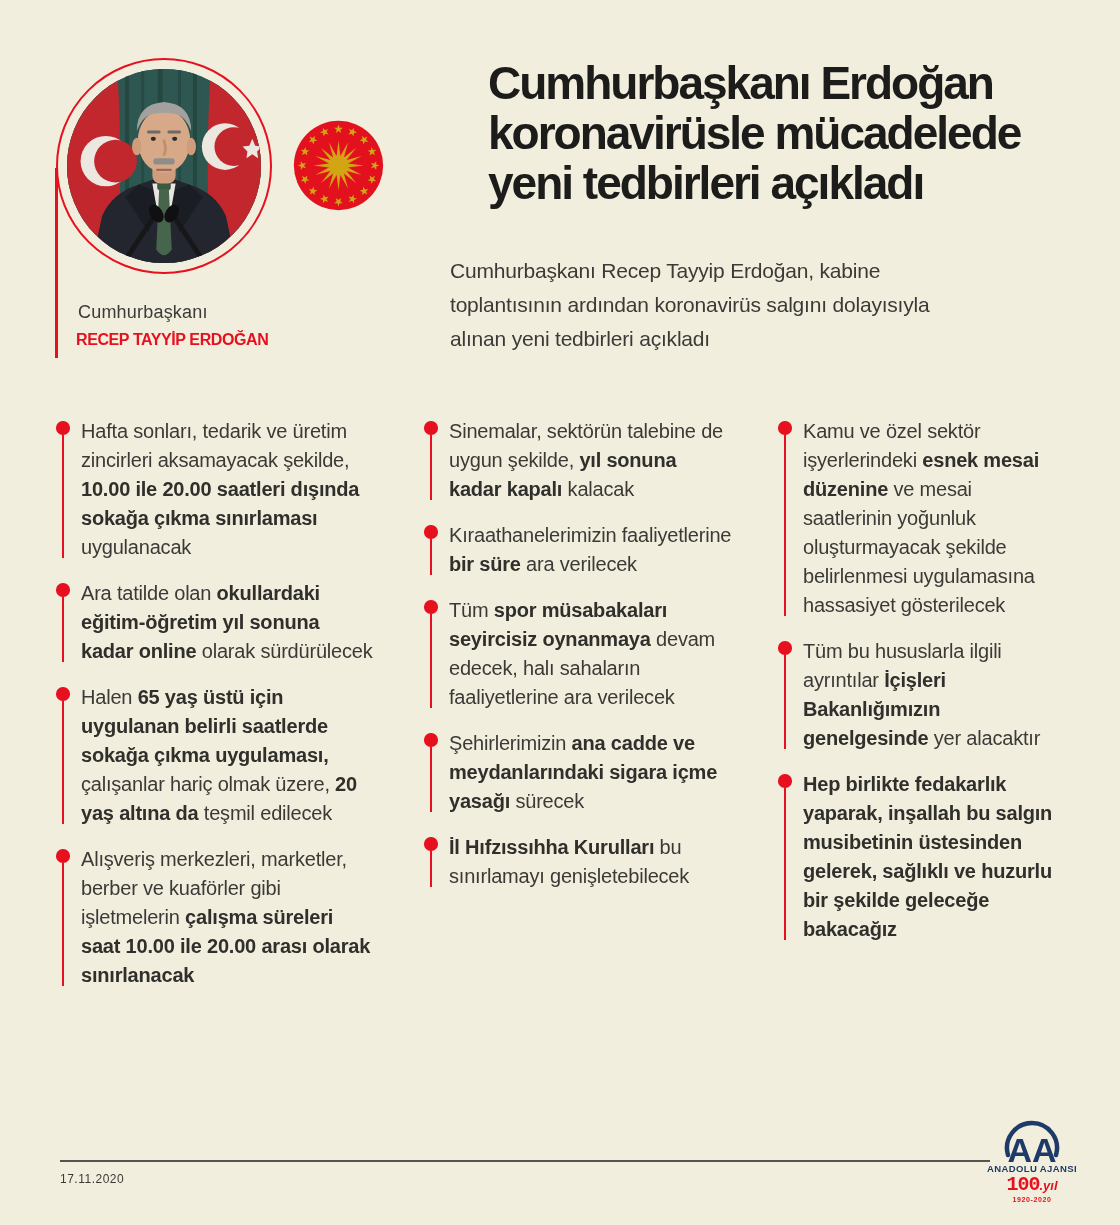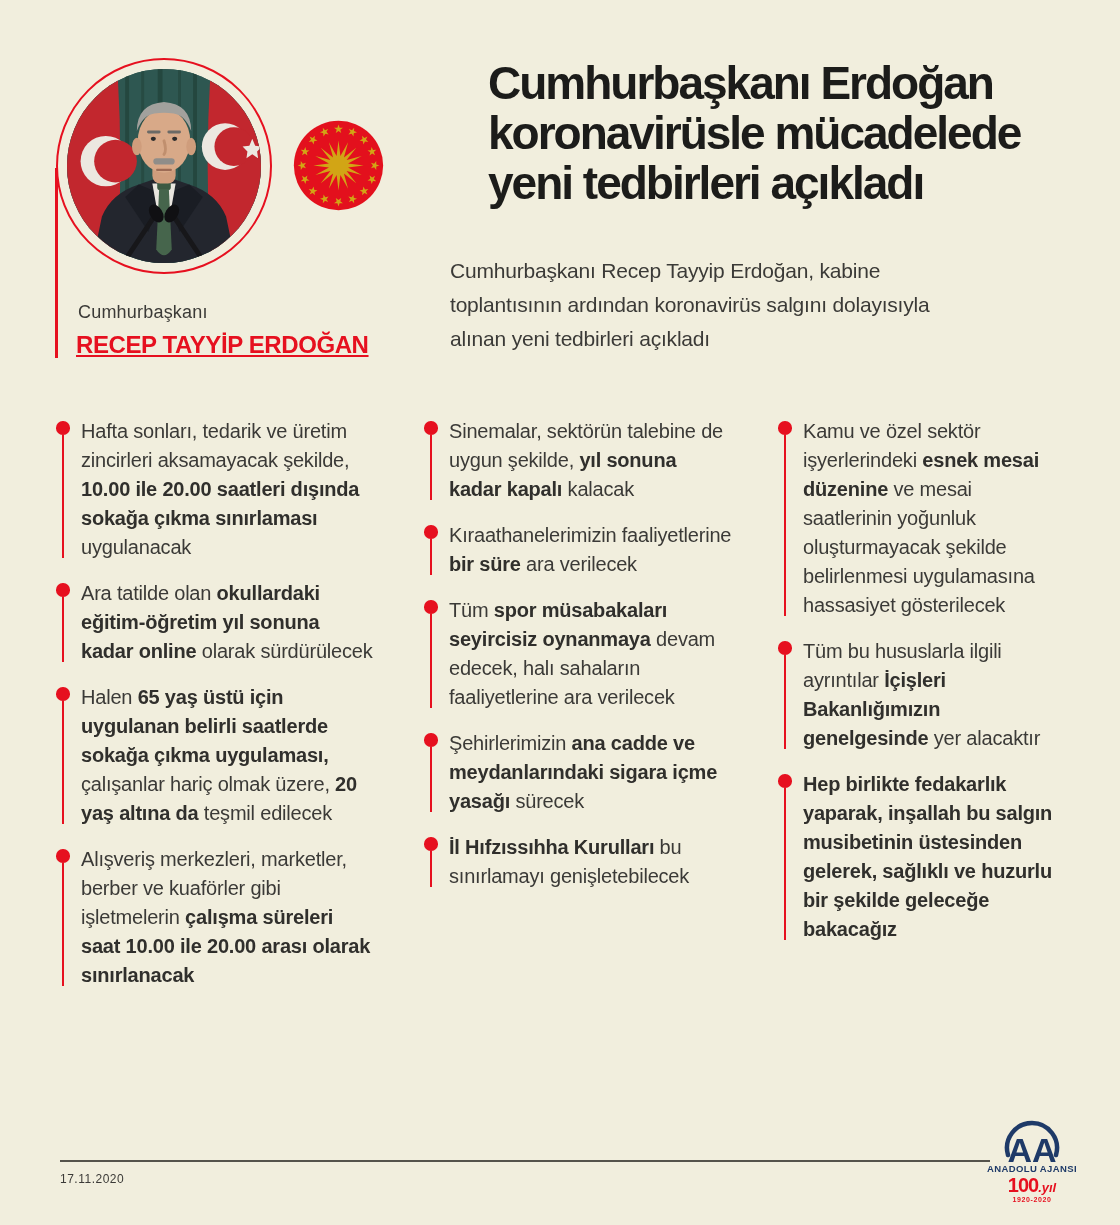--- a/index.html
+++ b/index.html
@@ -8,21 +8,21 @@
 
   
   .photo-ring{position:absolute;left:56px;top:58px;width:216px;height:216px;border:2px solid #e6101f;border-radius:50%;box-sizing:border-box;}
   .photo-circle{position:absolute;left:67px;top:69px;width:194px;height:194px;border-radius:50%;overflow:hidden;background:#2e5751;}
   .photo-circle svg{display:block;width:100%;height:100%;}
   .photo-tail{position:absolute;left:55px;top:168px;width:2.5px;height:190px;background:#e6101f;}
   .seal{position:absolute;left:292px;top:119px;width:93px;height:93px;}
   .seal svg{display:block;width:100%;height:100%;}
 
   .caption-label{position:absolute;left:78px;top:302px;font-size:18px;color:#3b3a37;letter-spacing:0.2px;}
-  .caption-name{position:absolute;left:76px;top:331px;font-size:24px;font-weight:700;color:#e6101f;letter-spacing:-0.4px;text-decoration:underline;}
+  .caption-name{position:absolute;left:76px;top:331px;font-size:16px;font-weight:700;color:#e6101f;letter-spacing:-0.4px;}
 
   .title{position:absolute;left:442px;top:58px;color:#1c1c1a;font-weight:700;font-size:46px;letter-spacing:-2px;line-height:50px;margin-left:46px;}
   .title .tline{white-space:nowrap;}
   .subtitle{position:absolute;left:450px;top:254px;color:#3b3a37;font-size:21px;line-height:34px;letter-spacing:-0.2px;}
   .subtitle .sline{white-space:nowrap;}
 
   
   .col{position:absolute;top:417px;display:flex;flex-direction:column;gap:17px;}
   .col-1{left:56px;width:318px;}
   .col-2{left:424px;width:308px;}
@@ -33,21 +33,21 @@
   .btext{font-size:20px;line-height:29px;color:#3b3a37;letter-spacing:-0.2px;}
   .btext b{font-weight:700;color:#302f2c;}
 
   
   .footer-rule{position:absolute;left:60px;top:1160px;width:930px;height:2px;background:#55534b;}
   .footer-date{position:absolute;left:60px;top:1172px;font-size:12px;color:#3b3a37;letter-spacing:0.5px;}
   .aa-logo{position:absolute;left:980px;top:1117px;width:104px;text-align:center;}
   .aa-mono{display:block;margin:0 auto;}
   .aa-name{font-size:9.5px;font-weight:700;color:#1e3a68;letter-spacing:0.4px;white-space:nowrap;margin-top:-2px;}
   .aa-cent{margin-top:1px;color:#e6101f;line-height:1;}
-  .aa-cent .num{font-size:20px;font-weight:700;letter-spacing:-1px;}
+  .aa-cent .num{font-size:20px;font-weight:700;letter-spacing:-1px;font-family:Liberation Mono, monospace;}
   .aa-cent .suf{font-size:13px;font-style:italic;font-weight:700;}
   .aa-years{font-size:7px;color:#e6101f;font-weight:700;letter-spacing:0.6px;margin-top:1px;}
 </style>
 </head>
 <body>
 
 <div class="page">
 
   <div class="photo-ring"></div>
   <div class="photo-tail"></div>

